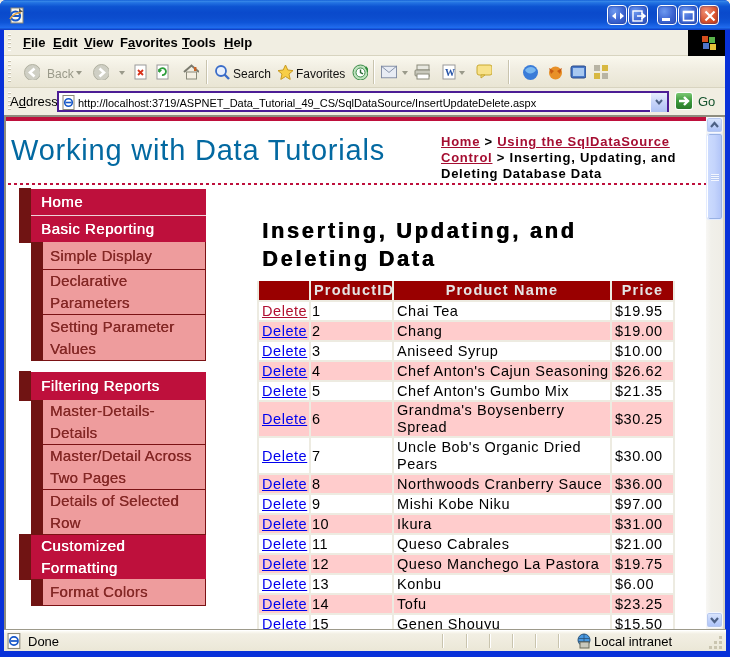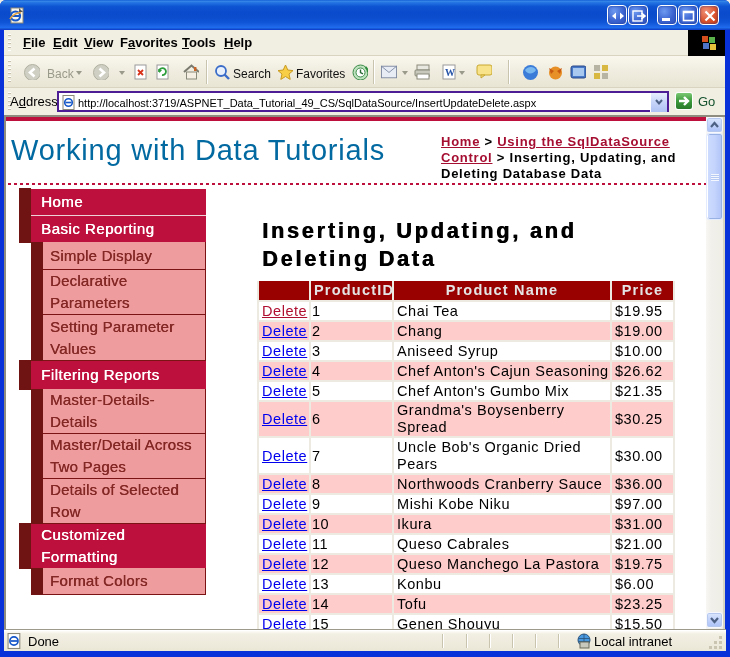--- a/index.html
+++ b/index.html
@@ -280,21 +280,21 @@
           <div class="slabel" style="height:28px;">Simple Display</div>
         </div>
       <div class="srow">
           <div class="stripe"></div>
           <div class="slabel" style="height:45px;">Declarative<br>Parameters</div>
         </div>
       <div class="srow">
           <div class="stripe"></div>
           <div class="slabel" style="height:46px;">Setting Parameter<br>Values</div>
         </div>
-      <div class="prow" style="height:28px;">
+      <div class="prow" style="height:28px;margin-top:11px;">
           <div class="stripe"></div>
           <div class="plabel" style="height:28px;">Filtering Reports</div>
         </div>
       <div class="srow">
           <div class="stripe"></div>
         </div>
       <div class="srow">
           <div class="stripe"></div>
           <div class="slabel" style="height:45px;">Master-Details-<br>Details</div>
         </div>

